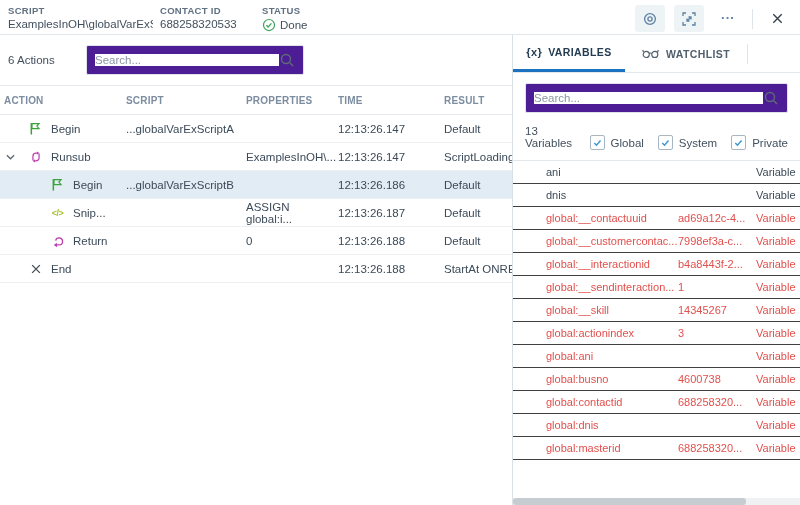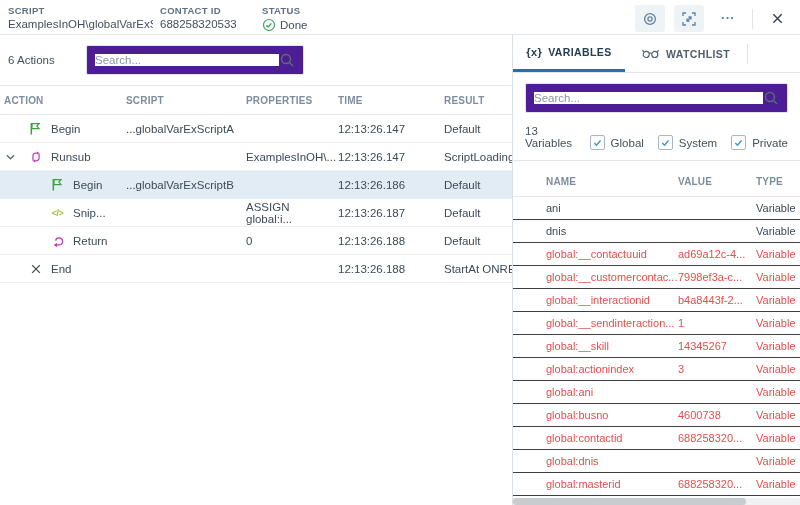--- a/index.html
+++ b/index.html
@@ -296,25 +296,20 @@
       <span class="chk-group">
         <span class="checkbox">
           <svg width="11" height="11" viewBox="0 0 12 12">
               <path d="M2.5 6.5l2.4 2.4 4.4-5" stroke="#3e97d3" stroke-width="1.6" fill="none"></path>
             </svg>
         </span>
         <span>Private</span>
       </span>
     </div>
 
-    <div class="vheader">
-      <div class="vcol-name">NAME</div>
-      <div class="vcol-value">VALUE</div>
-      <div class="vcol-type">TYPE</div>
-    </div>
 
     <div class="vrow">
       <div class="vcol-name">ani</div>
       <div class="vcol-value"></div>
       <div class="vcol-type">Variable</div>
     </div>
     <div class="vrow">
       <div class="vcol-name">dnis</div>
       <div class="vcol-value"></div>
       <div class="vcol-type">Variable</div>

